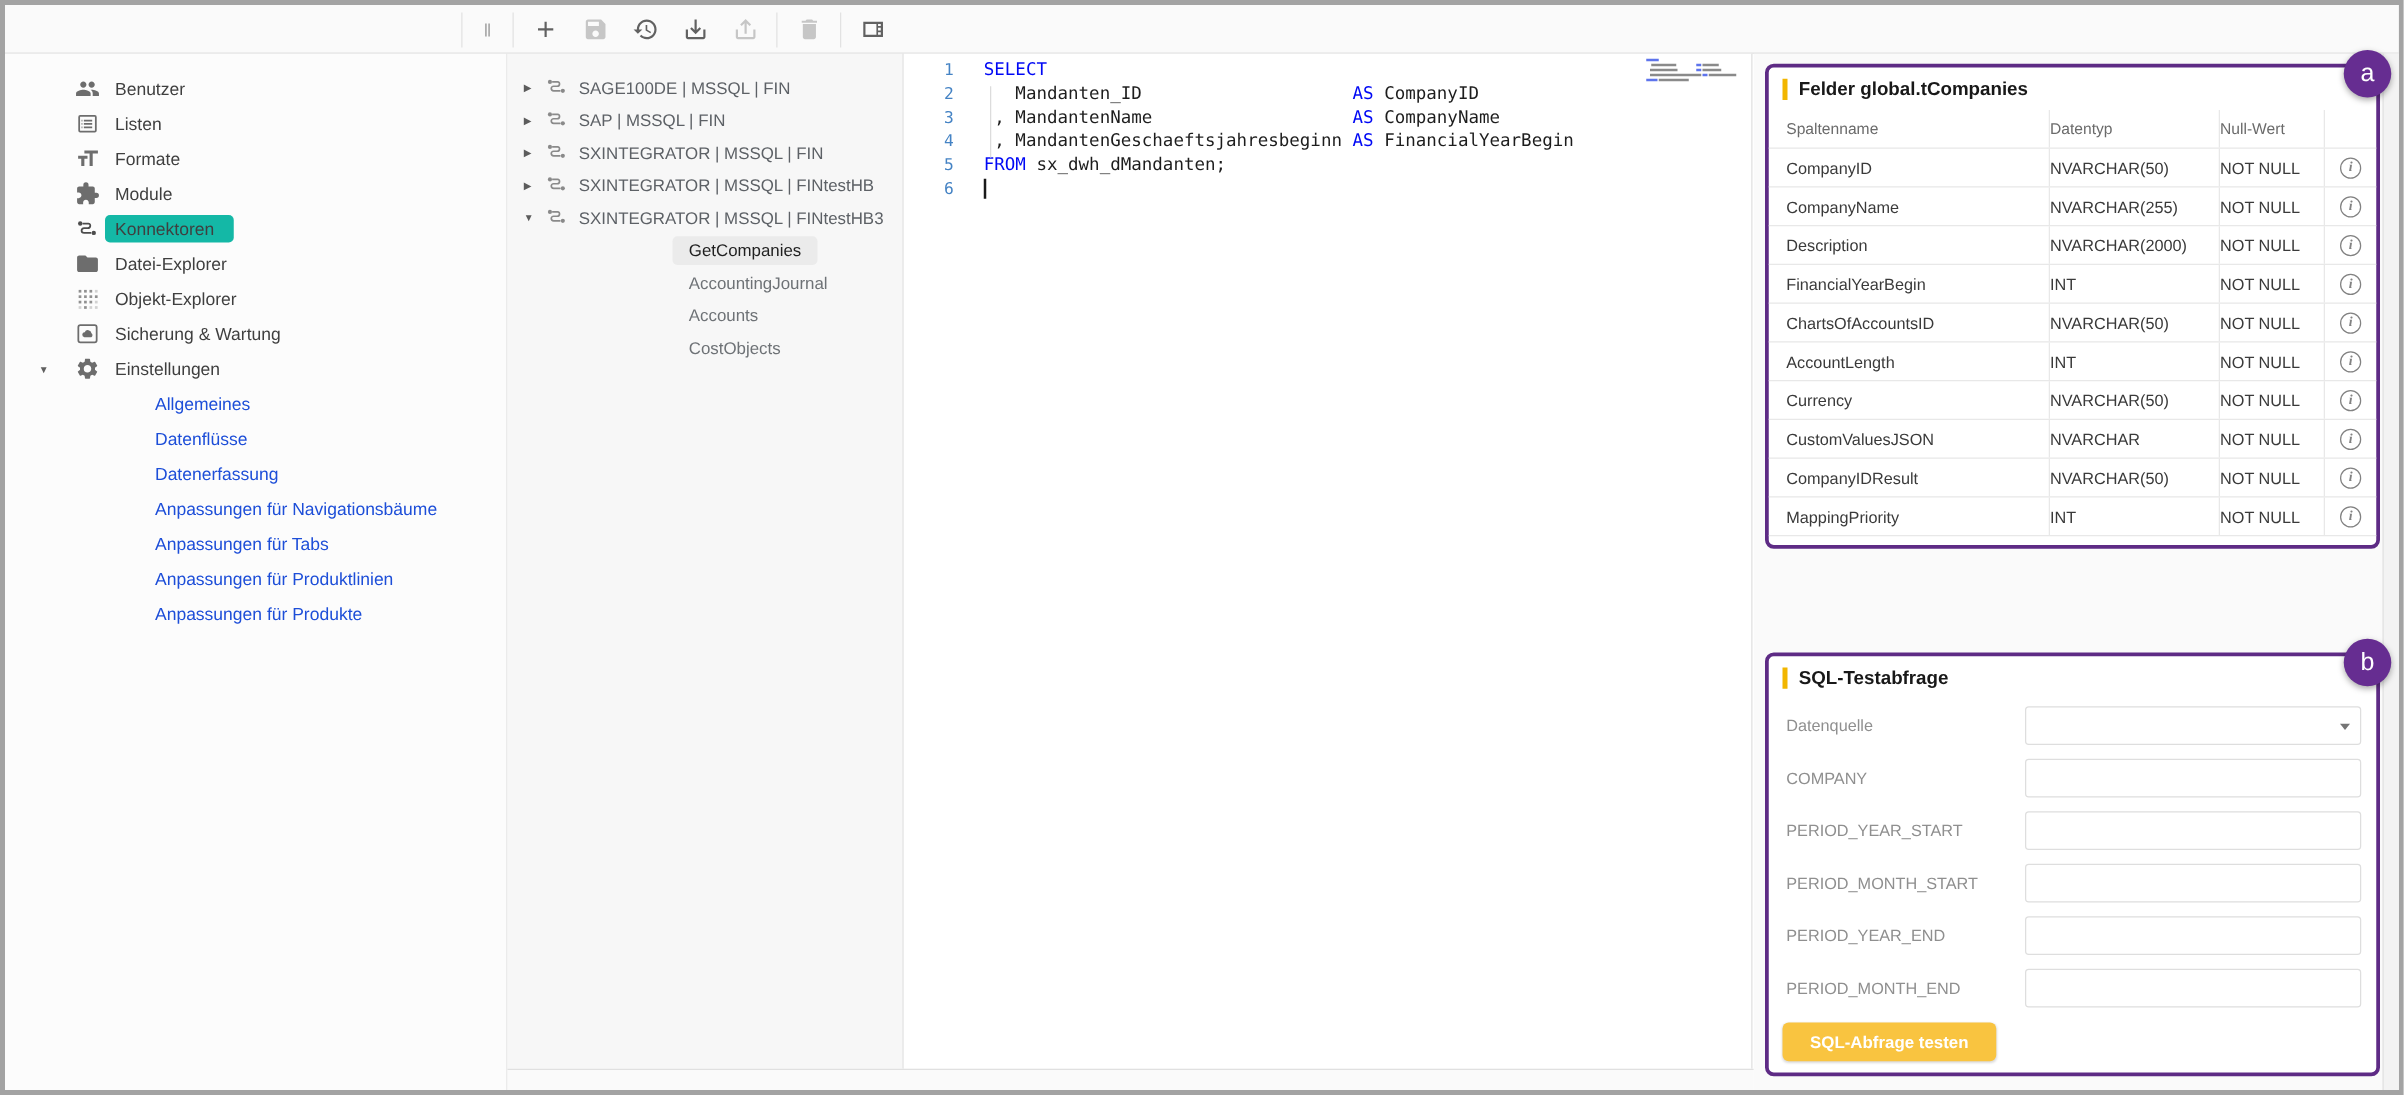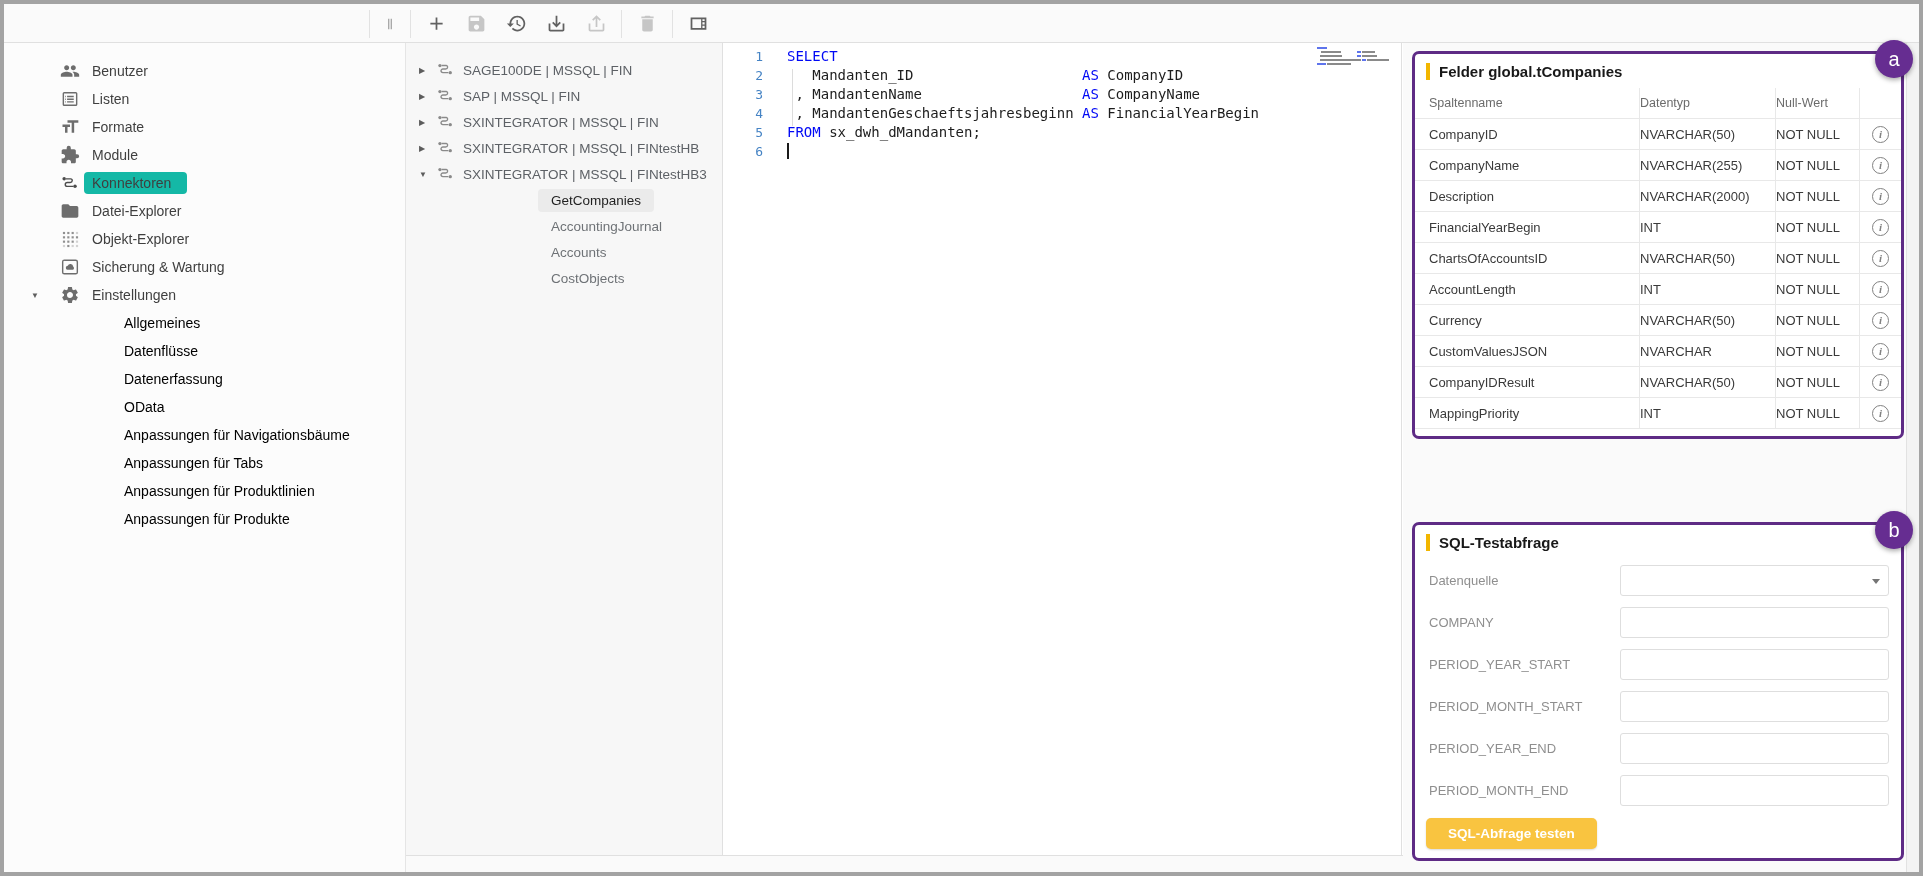--- a/index.html
+++ b/index.html
@@ -27,21 +27,21 @@
                padding-left:56px; cursor:pointer; }
   .side-caret { position:absolute; left:27px; width:12px; color:#5f5f5f; font-size:8px; }
   .side-caret.on::before { content:"▼"; }
   .side-inner { display:flex; align-items:center; padding:3px 16px 3px 0; border-radius:4px; }
   .side-item.selected .side-inner { background:#14b8a6; padding-left:8px; margin-left:-8px; }
   .side-icon { width:20px; height:20px; color:#6d6d6d; margin-right:12px; display:flex; }
   .side-icon svg { width:20px; height:20px; }
   .side-item.selected .side-icon { color:#4c4c4c; }
   .side-label { font-size:14px; color:#3f3f3f; white-space:nowrap; }
   .side-item.sub { padding-left:88px; }
-  .side-item.sub .side-label { color:#000000; }
+  .side-item.sub .side-label { color:#1d4ed8; }
 
   
   .tree { position:absolute; left:402px; top:39px; width:317px; bottom:17px; background:#f7f7f7;
           border-right:1px solid #e0e0e0; padding-top:14px; }
   .tree-item { height:26px; display:flex; align-items:center; padding-left:13px; cursor:pointer; }
   .tarr { width:17px; font-size:8px; color:#5c5c5c; flex:0 0 17px; }
   .tarr.c::before { content:"▶"; }
   .tarr.e::before { content:"▼"; }
   .ticon { width:20px; height:20px; margin-right:7px; color:#8a8a8a; flex:0 0 20px; }
   .ticon svg { width:19px; height:19px; }
@@ -327,28 +327,20 @@
         <span class="side-inner">
 
           <span class="side-label">Datenerfassung</span>
         </span>
       </div>
       <div class="side-item sub">
         <span class="side-caret"></span>
         <span class="side-icon"></span>
         <span class="side-inner">
 
-          <span class="side-label">OData</span>
-        </span>
-      </div>
-      <div class="side-item sub">
-        <span class="side-caret"></span>
-        <span class="side-icon"></span>
-        <span class="side-inner">
-
           <span class="side-label">Anpassungen für Navigationsbäume</span>
         </span>
       </div>
       <div class="side-item sub">
         <span class="side-caret"></span>
         <span class="side-icon"></span>
         <span class="side-inner">
 
           <span class="side-label">Anpassungen für Tabs</span>
         </span>

